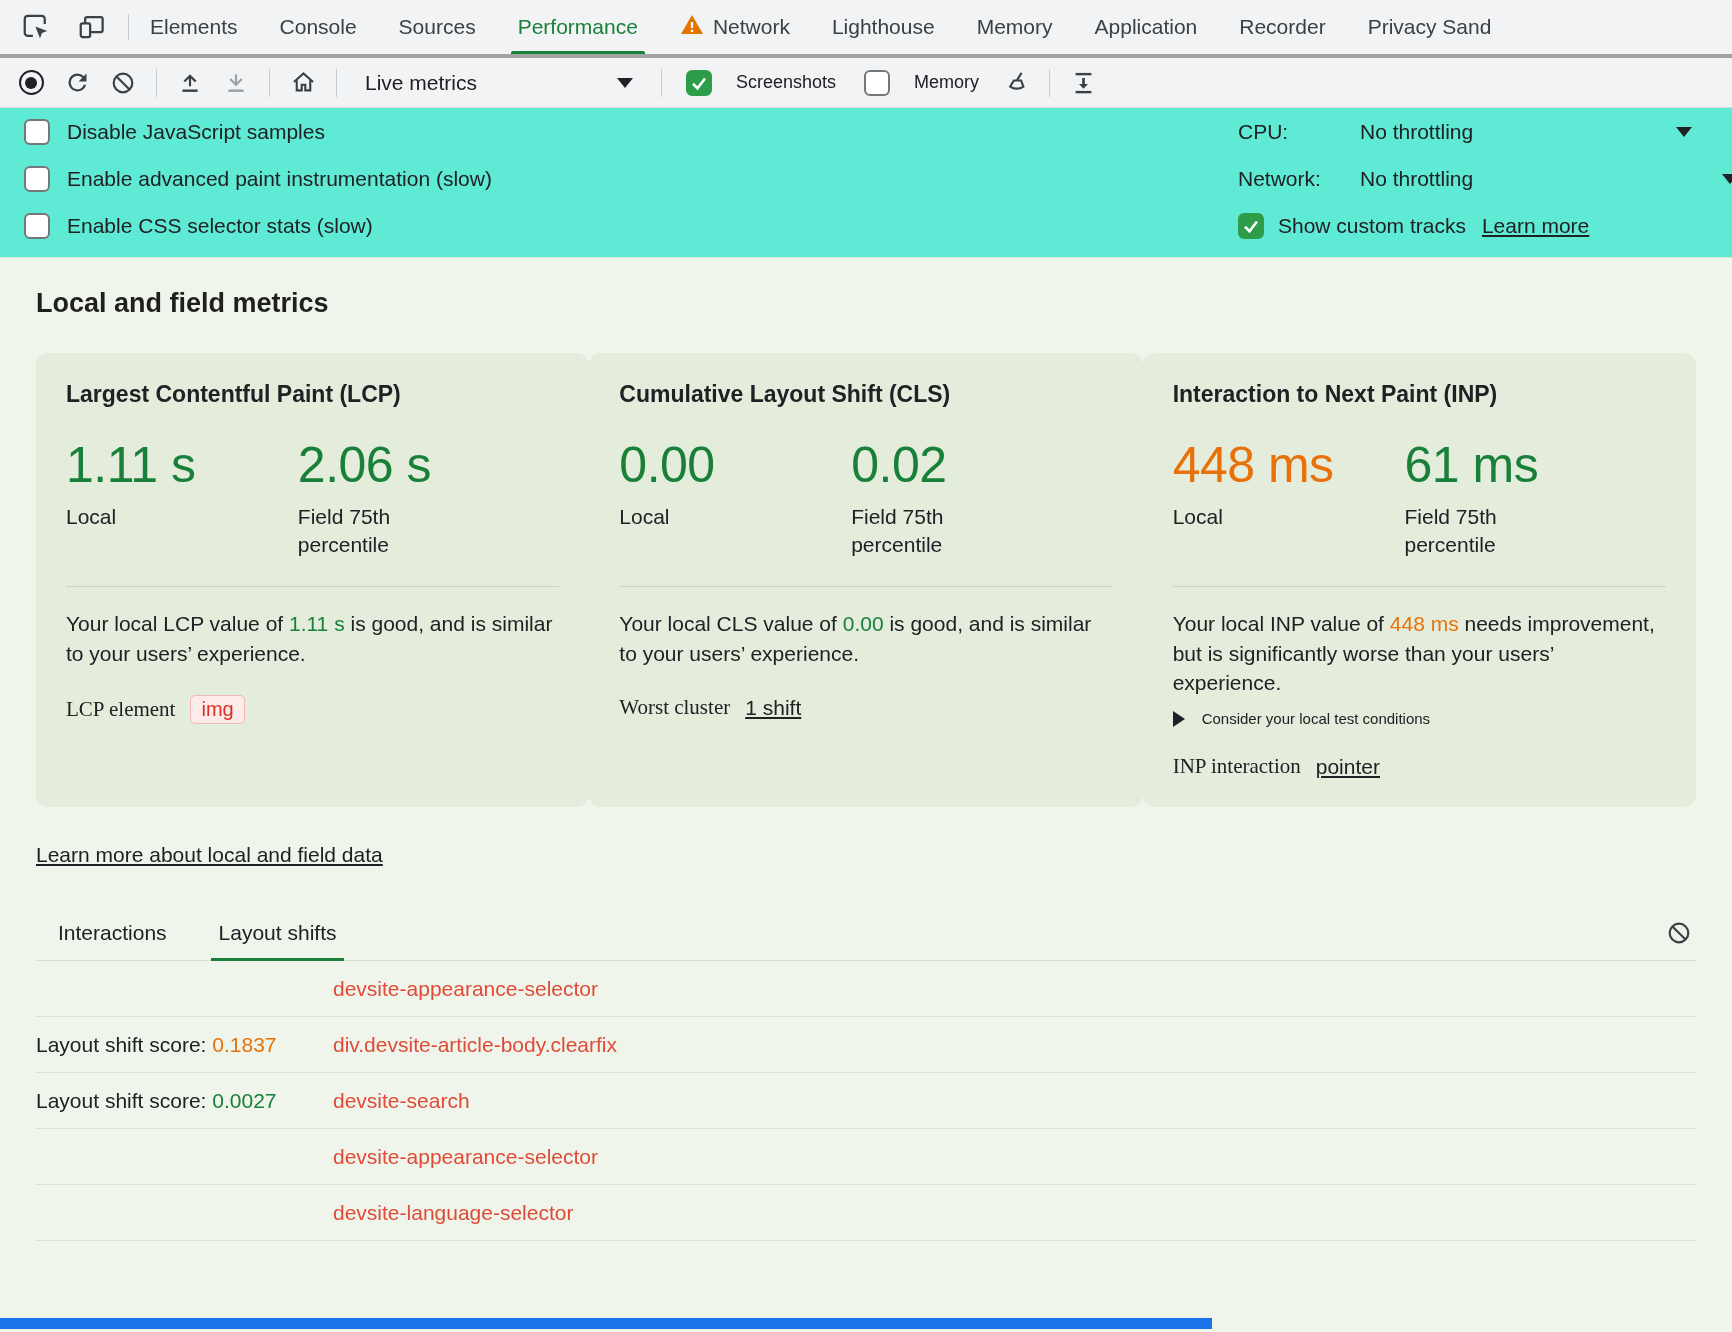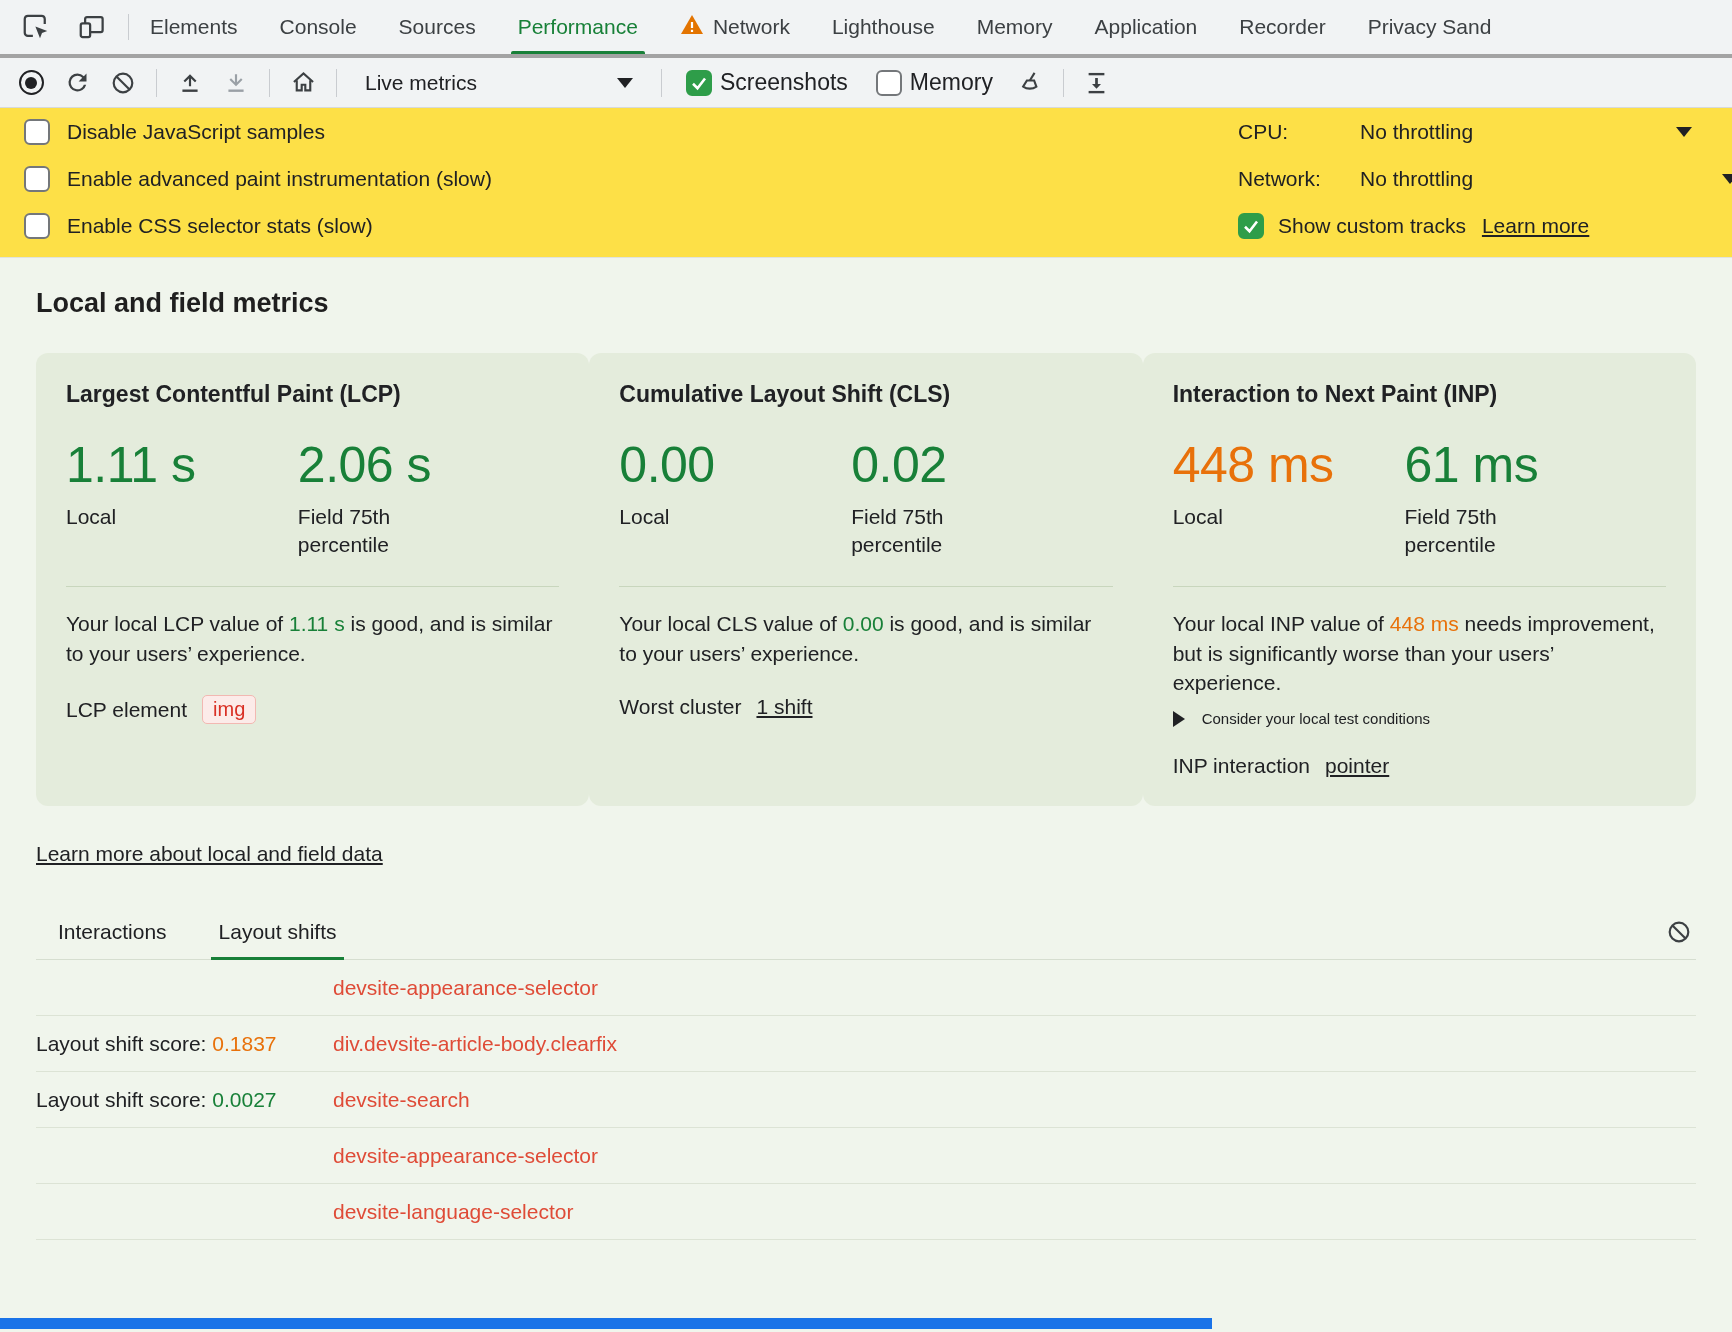--- a/index.html
+++ b/index.html
@@ -49,24 +49,24 @@
     display: flex; align-items: center; justify-content: space-between;
     width: 300px; padding: 0 16px; font-size: 21px; cursor: pointer;
   }
   .caret { width: 0; height: 0; border-left: 8px solid transparent; border-right: 8px solid transparent; border-top: 10px solid #202124; flex: none; }
   .cb {
     width: 26px; height: 26px; border-radius: 6px;
     border: 2px solid #74777a; background: #fff; flex: none;
     display: flex; align-items: center; justify-content: center; cursor: pointer;
   }
   .cb.checked { border-color: #2e9d49; background: #2e9d49; }
-  .cb-group { display: flex; align-items: center; gap: 8px; padding: 0 12px; font-size: 23px; cursor: pointer; }
-
-  
-  .settings { position: relative; background: #fde047; height: 150px; border-bottom: 1px solid #e0e3dd; }
+  .cb-group { display: flex; align-items: center; gap: 24px; padding: 0 12px; font-size: 18px; cursor: pointer; }
+
+  
+  .settings { position: relative; background: #5eead4; height: 150px; border-bottom: 1px solid #e0e3dd; }
   .set-row { display: flex; align-items: center; gap: 17px; height: 47px; padding-left: 24px; font-size: 21px; cursor: pointer; }
   .settings-right { position: absolute; left: 1238px; right: 0; top: 0; }
   .sr-row { display: flex; align-items: center; height: 47px; font-size: 21px; position: relative; }
   .sr-label { width: 122px; flex: none; }
   .sr-value { cursor: pointer; }
   .sr-caret-1 { position: absolute; right: 40px; }
   .sr-caret-2 { position: absolute; right: -6px; }
   .sr-row .cb { margin-right: 14px; }
   .dlink { color: #202124; text-decoration: underline; cursor: pointer; }
   .sr-link { margin-left: 16px; }
@@ -91,21 +91,21 @@
   .m-col { width: 47%; flex: none; }
   .m-value { font-size: 50px; letter-spacing: -0.5px; white-space: nowrap; }
   .m-value.good { color: #188038; }
   .m-value.warn { color: #e8710a; }
   .m-label { font-size: 21px; margin-top: 9px; max-width: 140px; line-height: 1.35; }
   .card-divider { border-bottom: 1px solid #c8d6bd; margin: 26px 0 22px 0; }
   .card-desc { font-size: 21px; line-height: 1.42; }
   .inline-val.good { color: #188038; font-weight: 500; }
   .inline-val.warn { color: #e8710a; font-weight: 500; }
   .card-extra { margin-top: 27px; display: flex; align-items: center; gap: 15px; font-size: 21px; }
-  .extra-label { font-weight: 500; }
+  .extra-label { font-weight: 500; font-family: Liberation Serif, serif; }
   .node-badge {
     color: #d93025; background: #fcebe9; border: 1px solid #f2b8b2;
     border-radius: 5px; padding: 2px 10px; font-size: 20px; cursor: pointer;
   }
   .disclosure { margin-top: 12px; display: flex; align-items: center; gap: 17px; font-size: 15px; font-weight: 500; cursor: pointer; }
   .tri-right { width: 0; height: 0; border-left: 12px solid #202124; border-top: 8px solid transparent; border-bottom: 8px solid transparent; flex: none; }
   .learn-link-row { margin-top: 36px; font-size: 21px; }
 
   
   .log { margin-top: 46px; position: relative; }

